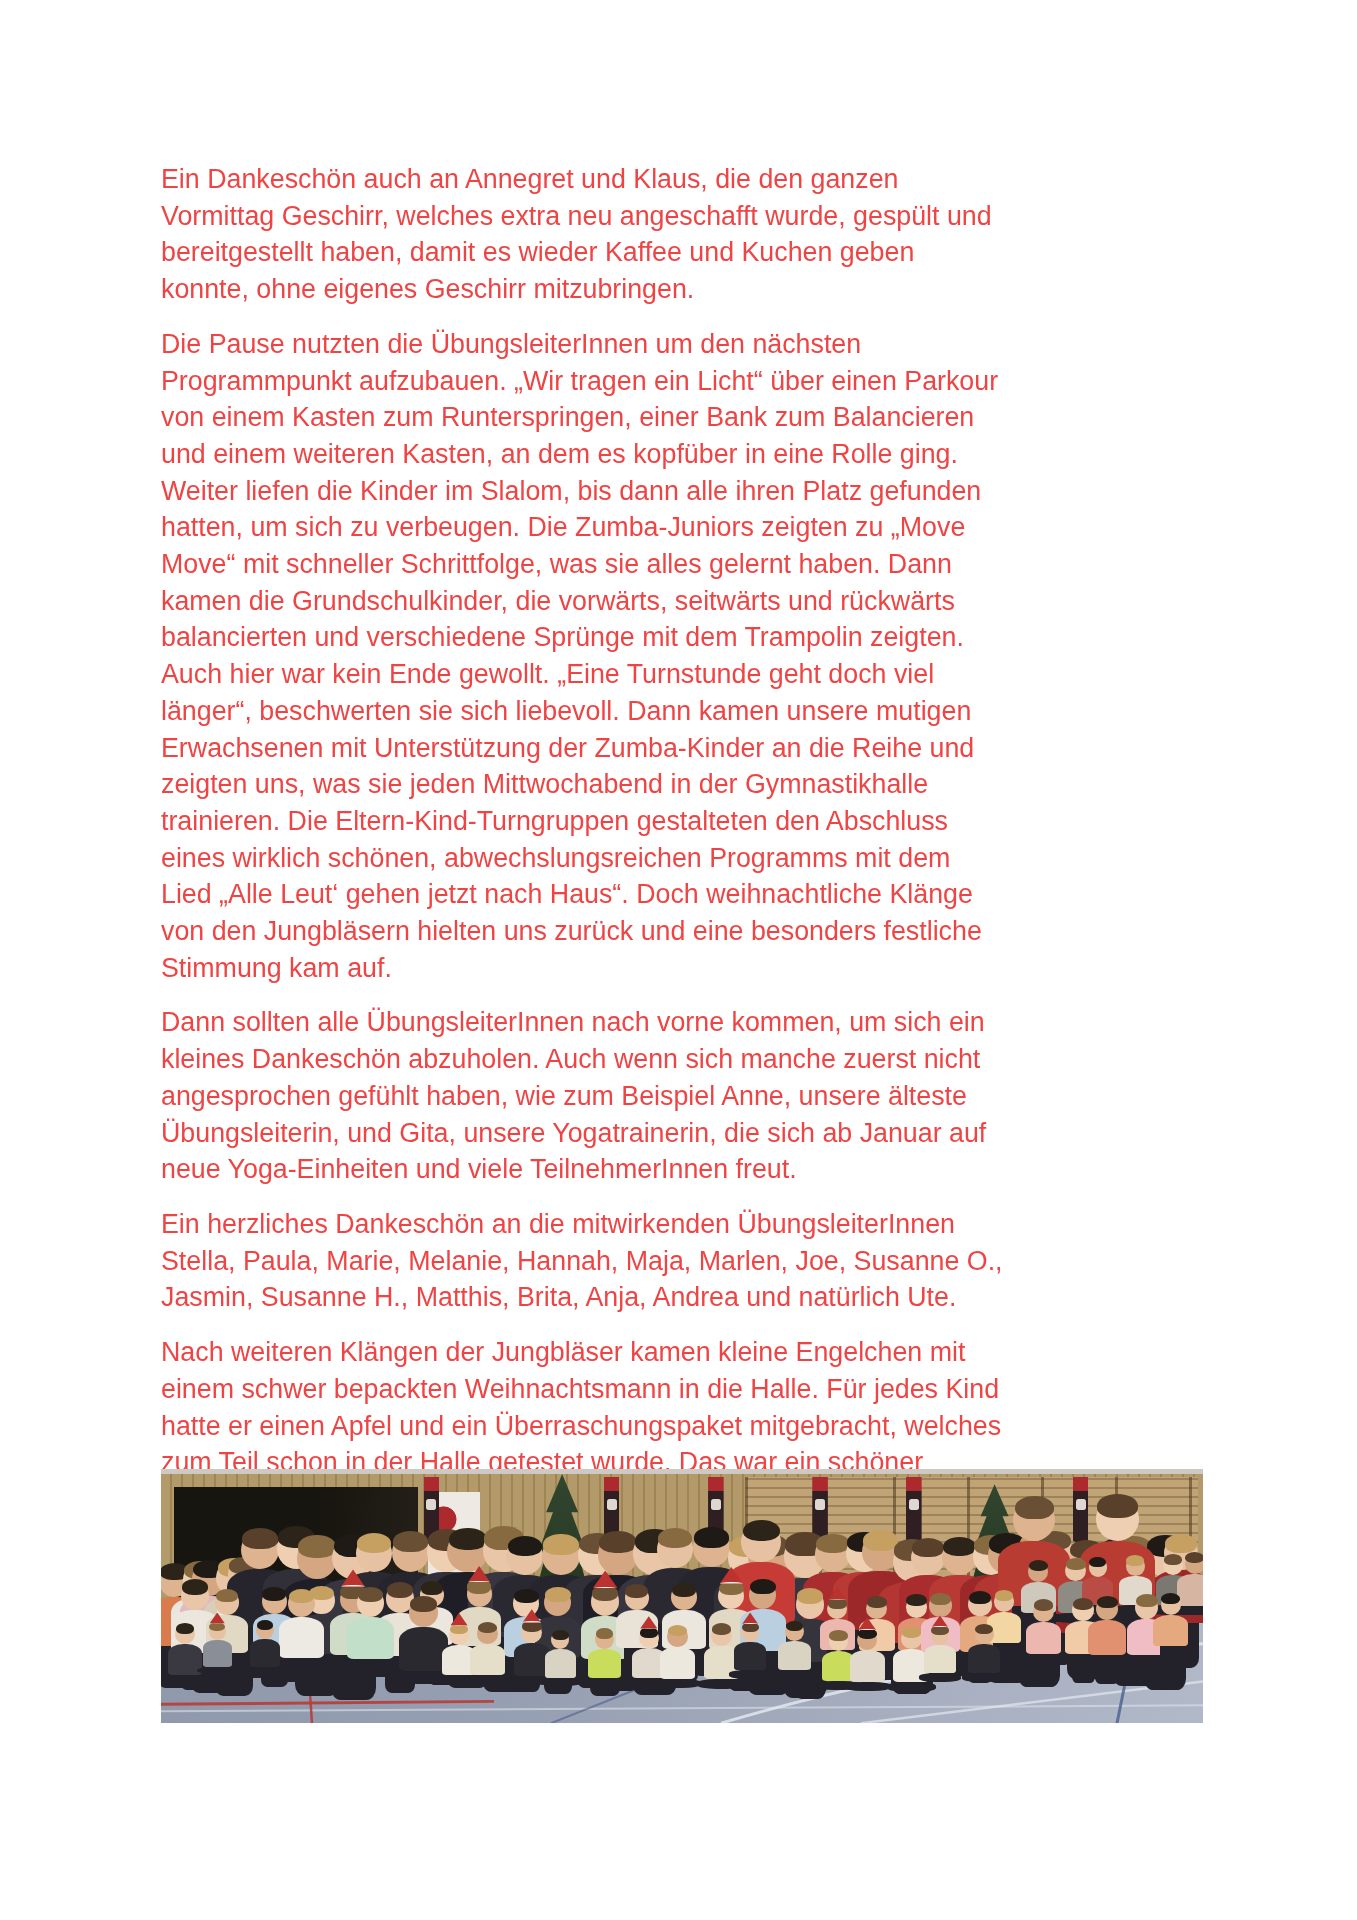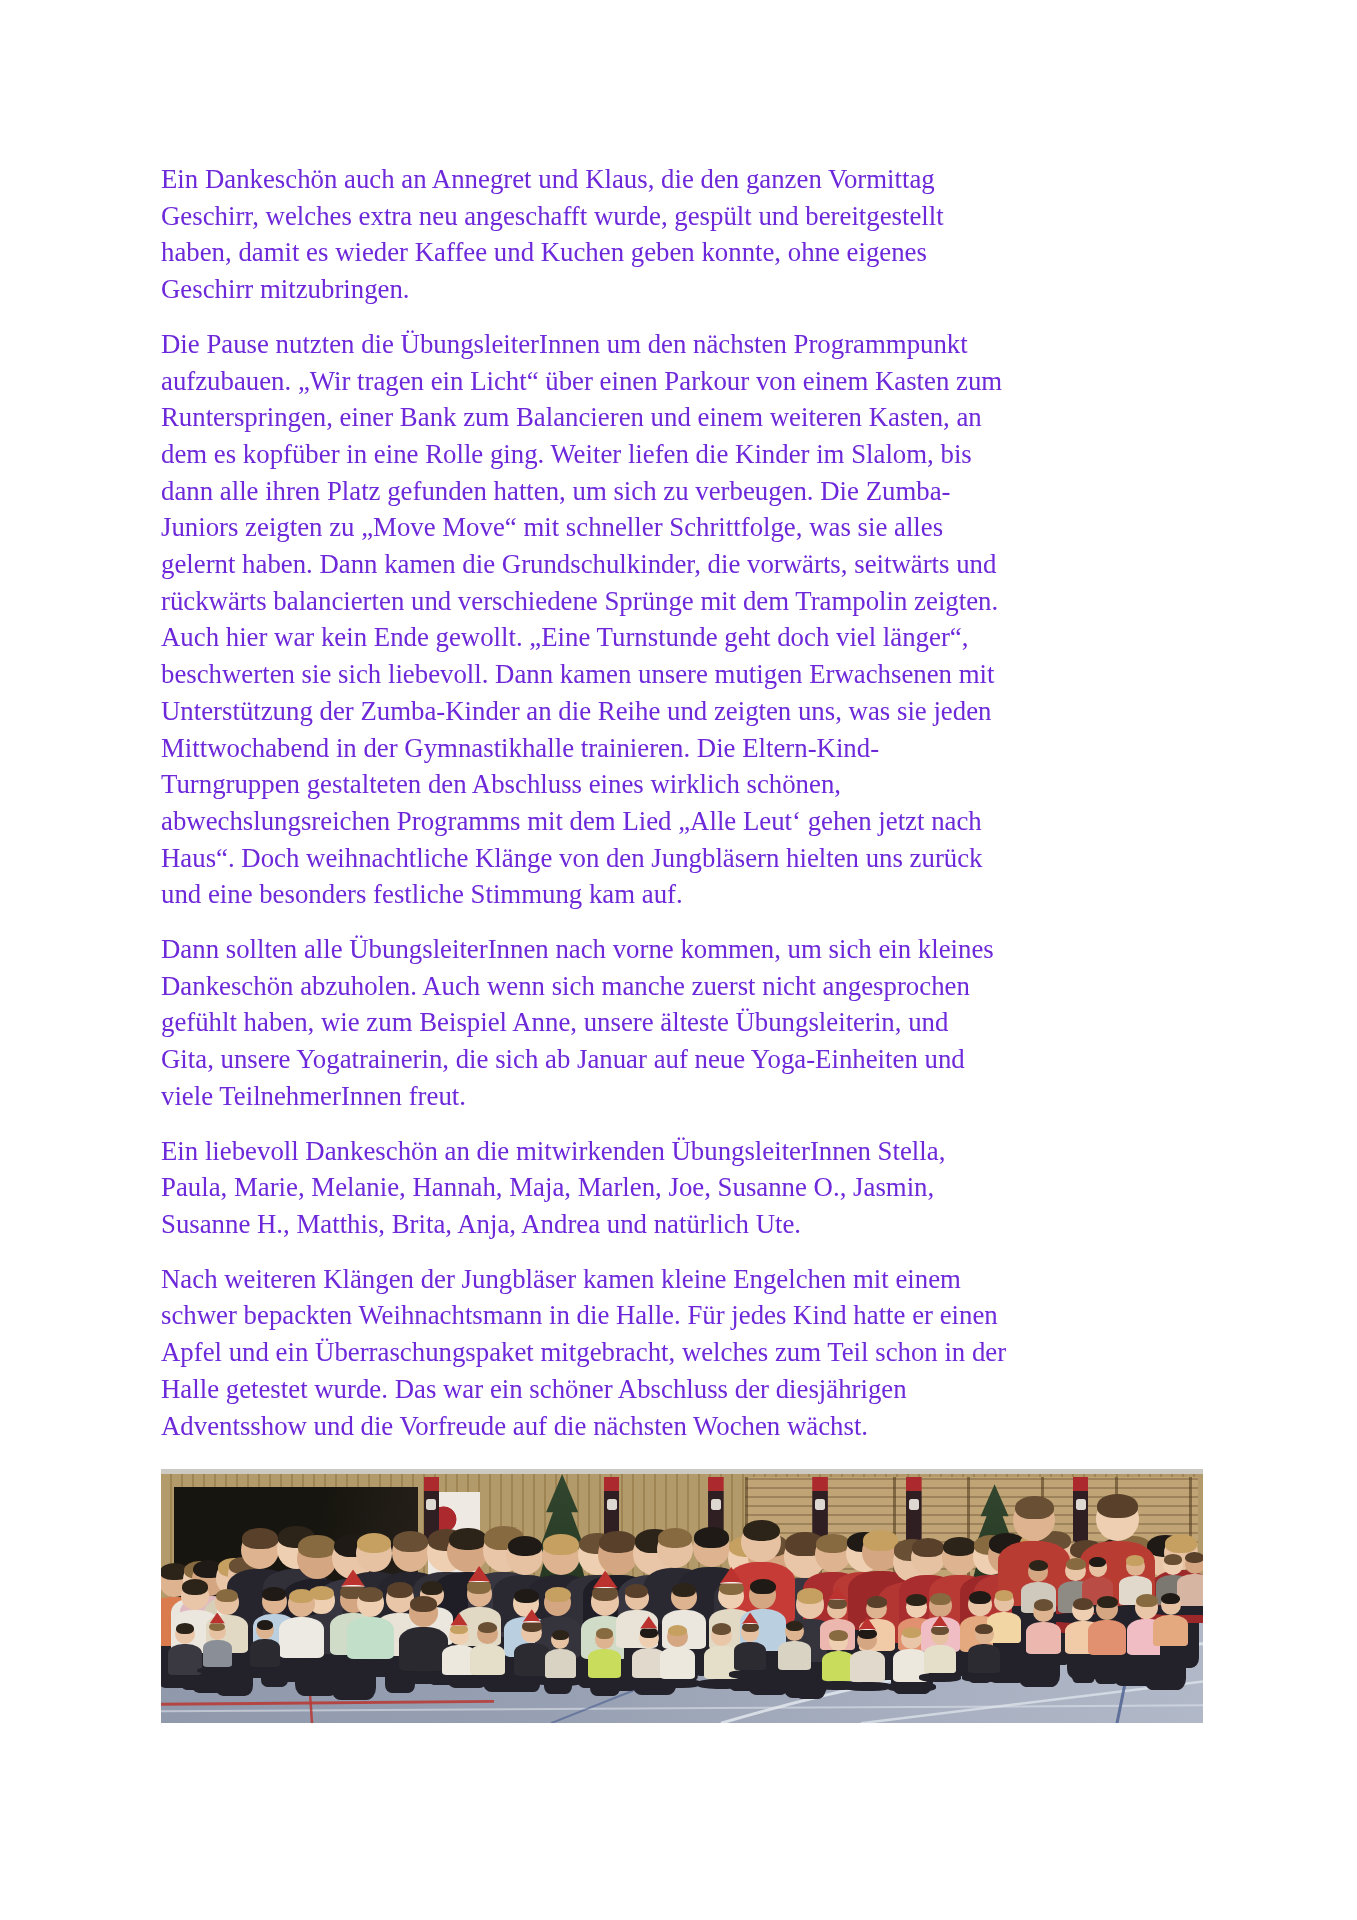--- a/index.html
+++ b/index.html
@@ -4,21 +4,21 @@
 <style>
   html,body{margin:0;padding:0;}
   body{
     width:1357px;height:1920px;position:relative;background:#ffffff;
     font-family:"Liberation Sans","DejaVu Sans",sans-serif;
     -webkit-font-smoothing:antialiased;
   }
   .page{position:absolute;inset:0;overflow:hidden;}
   .text-block{
     position:absolute;left:161px;top:161px;width:846px;
-    font-size:26.8px;line-height:36.7px;color:#6d28d9;font-family:Liberation Serif, serif;
+    font-size:26.8px;line-height:36.7px;color:#ef4444;
   }
   .text-block p{margin:0 0 18px 0;}
 
   
   .photo{
     position:absolute;left:161px;top:1469px;width:1042px;height:254px;
     overflow:hidden;background:var(--floor);
   }
   .photo-inner{position:absolute;inset:0;filter:saturate(.92);}
   .wall{
@@ -88,21 +88,21 @@
 </style>
 </head>
 <body>
 
 <div class="page">
 
   <div class="text-block">
     <p>Ein Dankeschön auch an Annegret und Klaus, die den ganzen Vormittag Geschirr, welches extra neu angeschafft wurde, gespült und bereitgestellt haben, damit es wieder Kaffee und Kuchen geben konnte, ohne eigenes Geschirr mitzubringen.</p>
     <p>Die Pause nutzten die ÜbungsleiterInnen um den nächsten Programmpunkt aufzubauen. „Wir tragen ein Licht“ über einen Parkour von einem Kasten zum Runterspringen, einer Bank zum Balancieren und einem weiteren Kasten, an dem es kopfüber in eine Rolle ging. Weiter liefen die Kinder im Slalom, bis dann alle ihren Platz gefunden hatten, um sich zu verbeugen. Die Zumba-Juniors zeigten zu „Move Move“ mit schneller Schrittfolge, was sie alles gelernt haben. Dann kamen die Grundschulkinder, die vorwärts, seitwärts und rückwärts balancierten und verschiedene Sprünge mit dem Trampolin zeigten. Auch hier war kein Ende gewollt. „Eine Turnstunde geht doch viel länger“, beschwerten sie sich liebevoll. Dann kamen unsere mutigen Erwachsenen mit Unterstützung der Zumba-Kinder an die Reihe und zeigten uns, was sie jeden Mittwochabend in der Gymnastikhalle trainieren. Die Eltern-Kind-Turngruppen gestalteten den Abschluss eines wirklich schönen, abwechslungsreichen Programms mit dem Lied „Alle Leut‘ gehen jetzt nach Haus“. Doch weihnachtliche Klänge von den Jungbläsern hielten uns zurück und eine besonders festliche Stimmung kam auf.</p>
     <p>Dann sollten alle ÜbungsleiterInnen nach vorne kommen, um sich ein kleines Dankeschön abzuholen. Auch wenn sich manche zuerst nicht angesprochen gefühlt haben, wie zum Beispiel Anne, unsere älteste Übungsleiterin, und Gita, unsere Yogatrainerin, die sich ab Januar auf neue Yoga-Einheiten und viele TeilnehmerInnen freut.</p>
-    <p>Ein liebevoll Dankeschön an die mitwirkenden ÜbungsleiterInnen Stella, Paula, Marie, Melanie, Hannah, Maja, Marlen, Joe, Susanne O., Jasmin, Susanne H., Matthis, Brita, Anja, Andrea und natürlich Ute.</p>
+    <p>Ein herzliches Dankeschön an die mitwirkenden ÜbungsleiterInnen Stella, Paula, Marie, Melanie, Hannah, Maja, Marlen, Joe, Susanne O., Jasmin, Susanne H., Matthis, Brita, Anja, Andrea und natürlich Ute.</p>
     <p>Nach weiteren Klängen der Jungbläser kamen kleine Engelchen mit einem schwer bepackten Weihnachtsmann in die Halle. Für jedes Kind hatte er einen Apfel und ein Überraschungspaket mitgebracht, welches zum Teil schon in der Halle getestet wurde. Das war ein schöner Abschluss der diesjährigen Adventsshow und die Vorfreude auf die nächsten Wochen wächst.</p>
     <p>Wir vom Verein wünschen euch und Ihnen alles Gute und eine gesegnete Adventszeit!</p>
   </div>
 
   <div class="photo" role="img" aria-label="Gruppenfoto der Adventsshow: Kinder und ÜbungsleiterInnen in schwarzen und roten T-Shirts mit Nikolausmützen in der Sporthalle" style="--wall: #b59a67; --wallSlat: #a0854f; --wallLight: #c2a471; --floor: #96a0b4; --floorLight: #b0b9ca; --santa: #c4302b; --tree: #31482e; --poster: #efe9e2; --bannerDark: #301f23; --bannerRed: #b5272b; --lineWhite: #e3e8ef; --lineBlue: #4a5f94; --lineRed: #c03a35;">
     <div class="photo-inner">
       <div class="wall"></div>
       <div class="wallbars"></div>
       <div class="doorway"></div>
       <div class="poster"></div>

